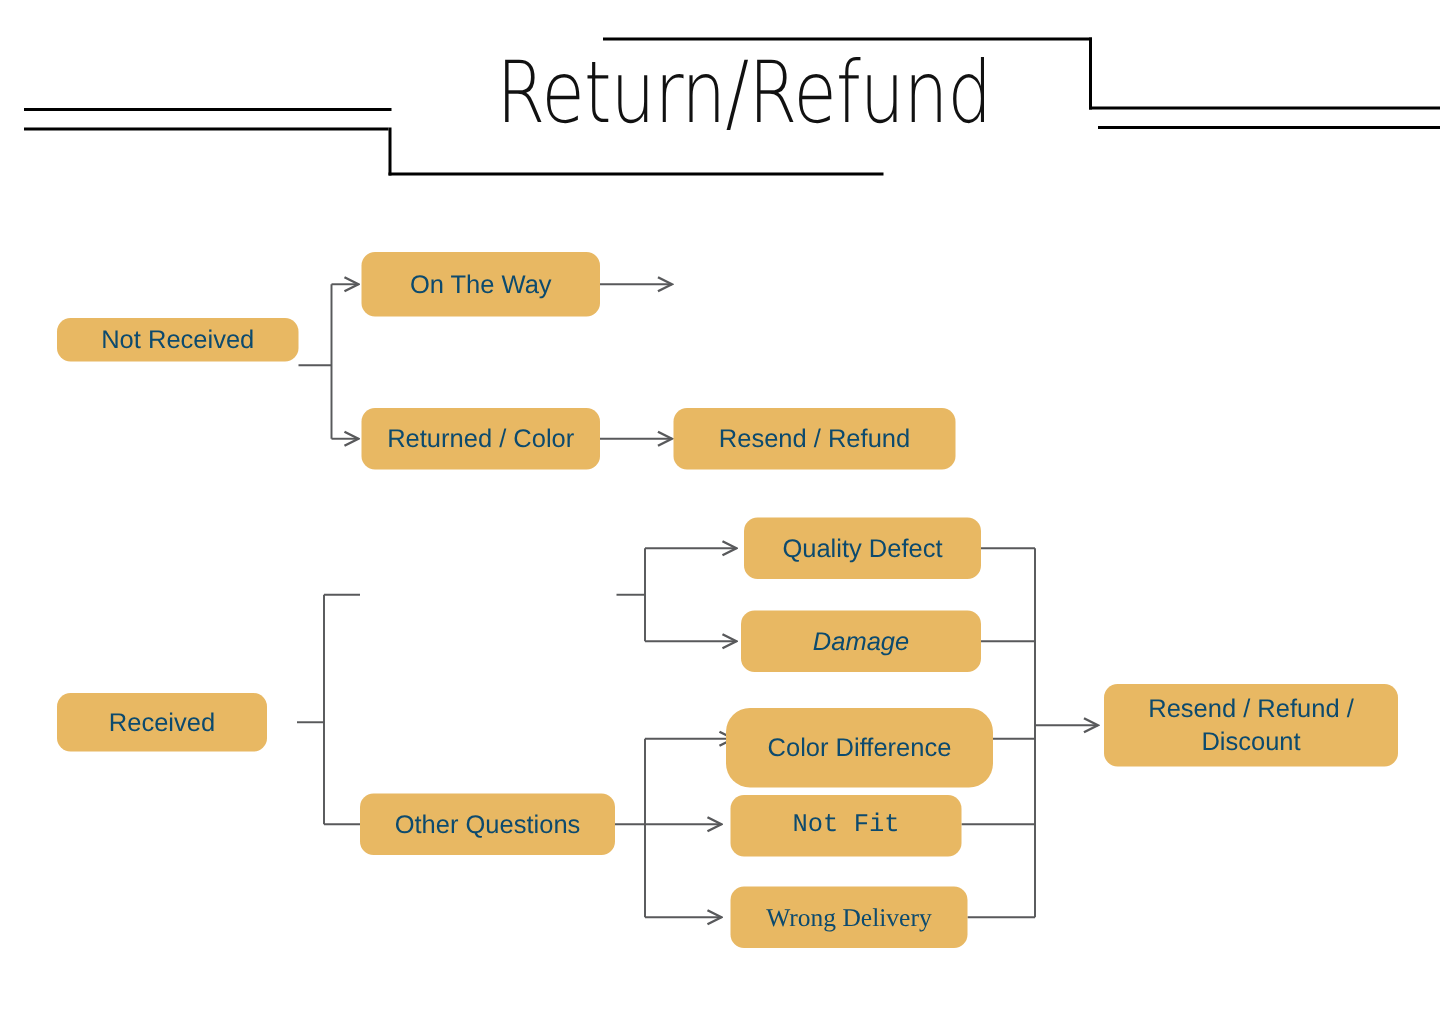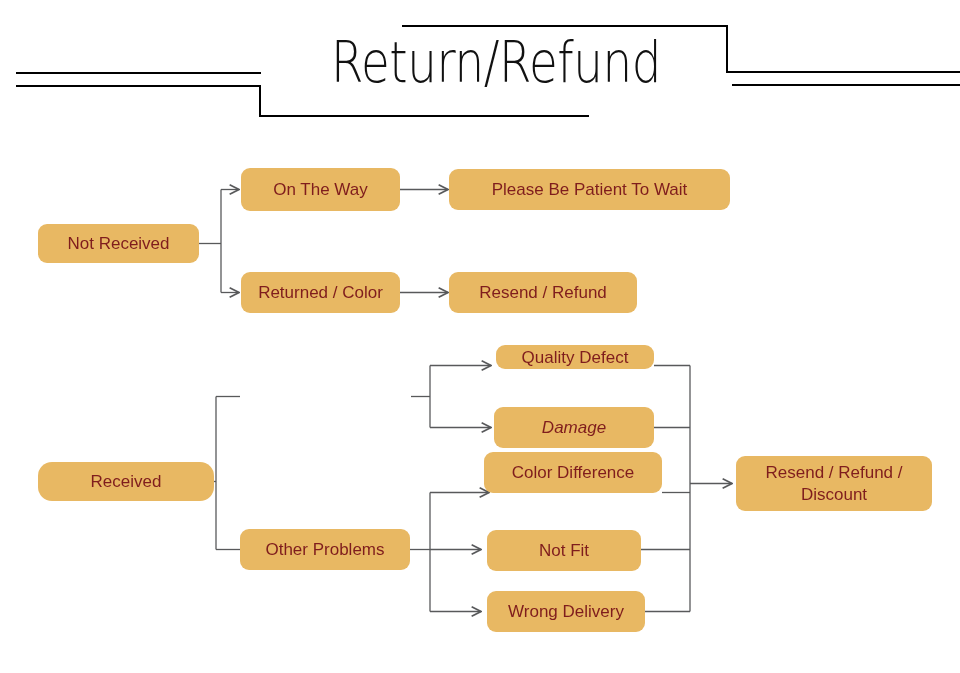--- a/index.html
+++ b/index.html
@@ -60,21 +60,21 @@
     height: 673px;
     pointer-events: none;
   }
 
   
   .node {
     position: absolute;
     box-sizing: border-box;
     background: #e8b863;
     border-radius: 9px;
-    color: #7f1d1d;
+    color: #0c4a6e;
     font-family: "Liberation Sans", sans-serif;
     font-size: 17px;
     font-weight: 400;
     display: flex;
     align-items: center;
     justify-content: center;
     text-align: center;
     line-height: 21px;
     padding: 2px 6px;
     white-space: pre-line;
@@ -149,41 +149,40 @@
       <path d="M654,427.5 L690,427.5"></path>
       <path d="M662,492.5 L690,492.5"></path>
       <path d="M641,549.5 L690,549.5"></path>
       <path d="M645,611.5 L690,611.5"></path>
       <path d="M690,365.5 L690,611.5"></path>
 
       <path d="M690,483.5 L732,483.5" marker-end="url(#chev)"></path>
     </g>
   </svg>
 
-  <div class="node" style="left:38px; top:224px; width:161px; height:39px;">Not Received</div>
+  <div class="node" style="left:38px; top:212px; width:161px; height:29px;">Not Received</div>
 
   <div class="node" style="left:241px; top:168px; width:159px; height:43px;">On The Way</div>
 
-  <div class="node" style="left:449px; top:169px; width:281px; height:41px;">Please Be Patient To Wait</div>
 
   <div class="node" style="left:241px; top:272px; width:159px; height:41px;">Returned / Color</div>
 
   <div class="node" style="left:449px; top:272px; width:188px; height:41px;">Resend / Refund</div>
 
-  <div class="node" style="left:38px; top:462px; width:176px; height:39px;border-radius:14px;">Received</div>
+  <div class="node" style="left:38px; top:462px; width:140px; height:39px;">Received</div>
 
 
-  <div class="node" style="left:240px; top:529px; width:170px; height:41px;">Other Problems</div>
+  <div class="node" style="left:240px; top:529px; width:170px; height:41px;">Other Questions</div>
 
-  <div class="node" style="left:496px; top:345px; width:158px; height:24px;">Quality Defect</div>
+  <div class="node" style="left:496px; top:345px; width:158px; height:41px;">Quality Defect</div>
 
   <div class="node" style="left:494px; top:407px; width:160px; height:41px;font-style:italic;">Damage</div>
 
-  <div class="node" style="left:484px; top:452px; width:178px; height:41px;">Color Difference</div>
+  <div class="node" style="left:484px; top:472px; width:178px; height:53px;border-radius:16px;">Color Difference</div>
 
-  <div class="node" style="left:487px; top:530px; width:154px; height:41px;">Not Fit</div>
+  <div class="node" style="left:487px; top:530px; width:154px; height:41px;font-family:Liberation Mono, monospace;">Not Fit</div>
 
-  <div class="node" style="left:487px; top:591px; width:158px; height:41px;">Wrong Delivery</div>
+  <div class="node" style="left:487px; top:591px; width:158px; height:41px;font-family:Liberation Serif, serif;">Wrong Delivery</div>
 
   <div class="node two-line" style="left:736px; top:456px; width:196px; height:55px;">Resend / Refund /
 Discount</div>
 
 </div>
 
 </body></html>

